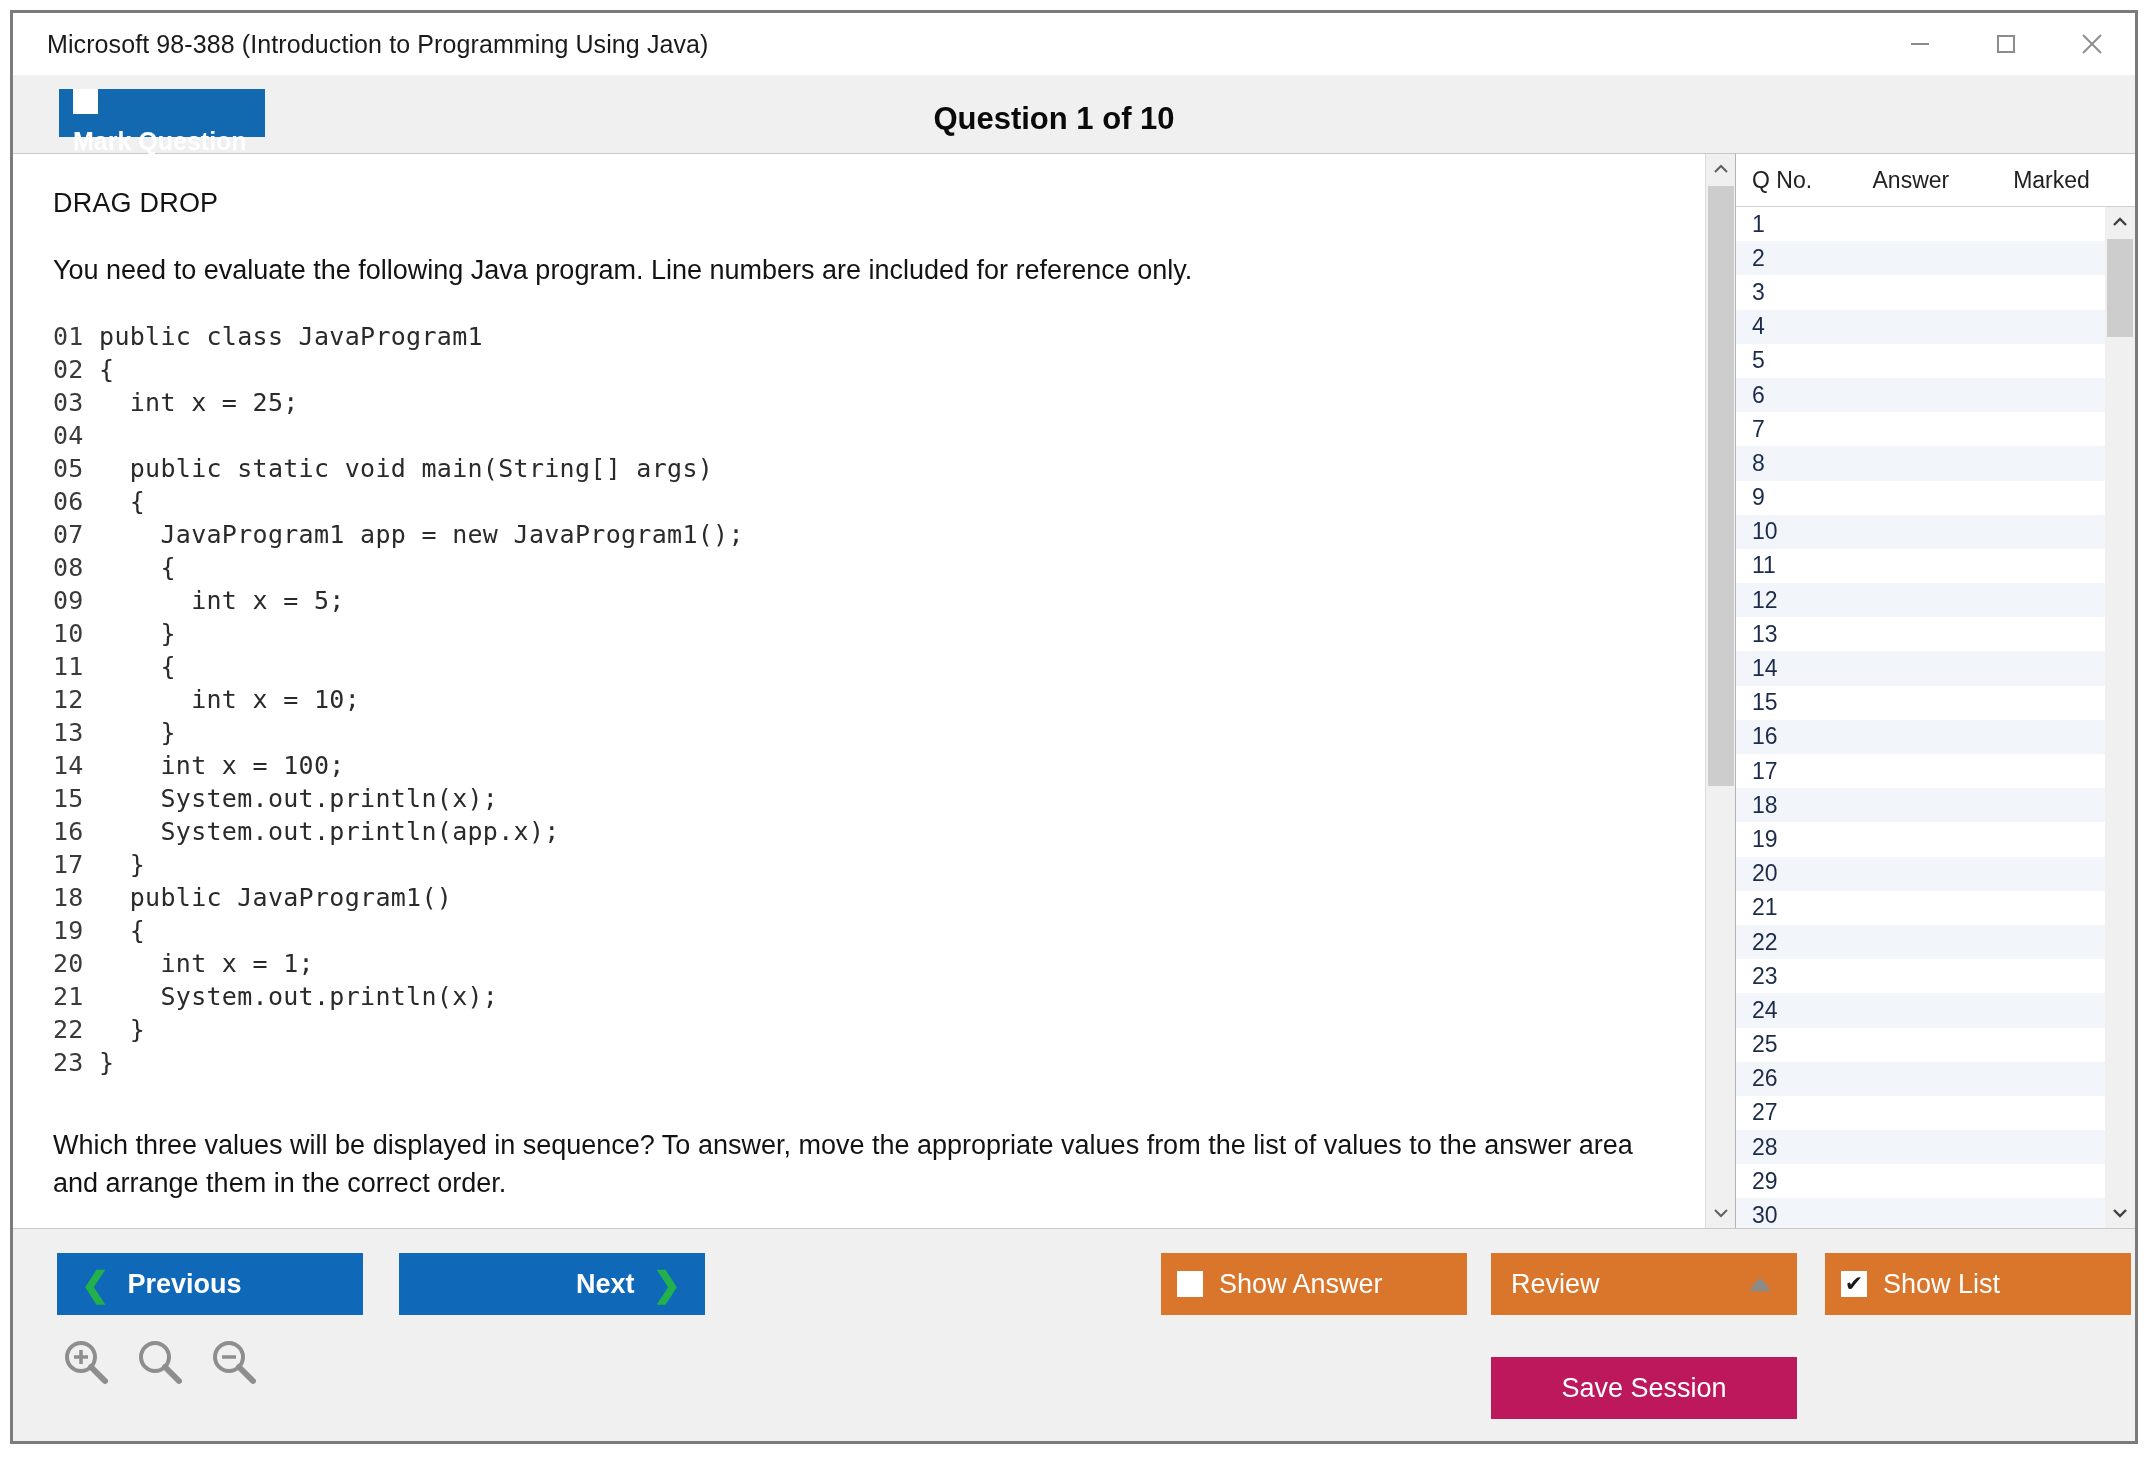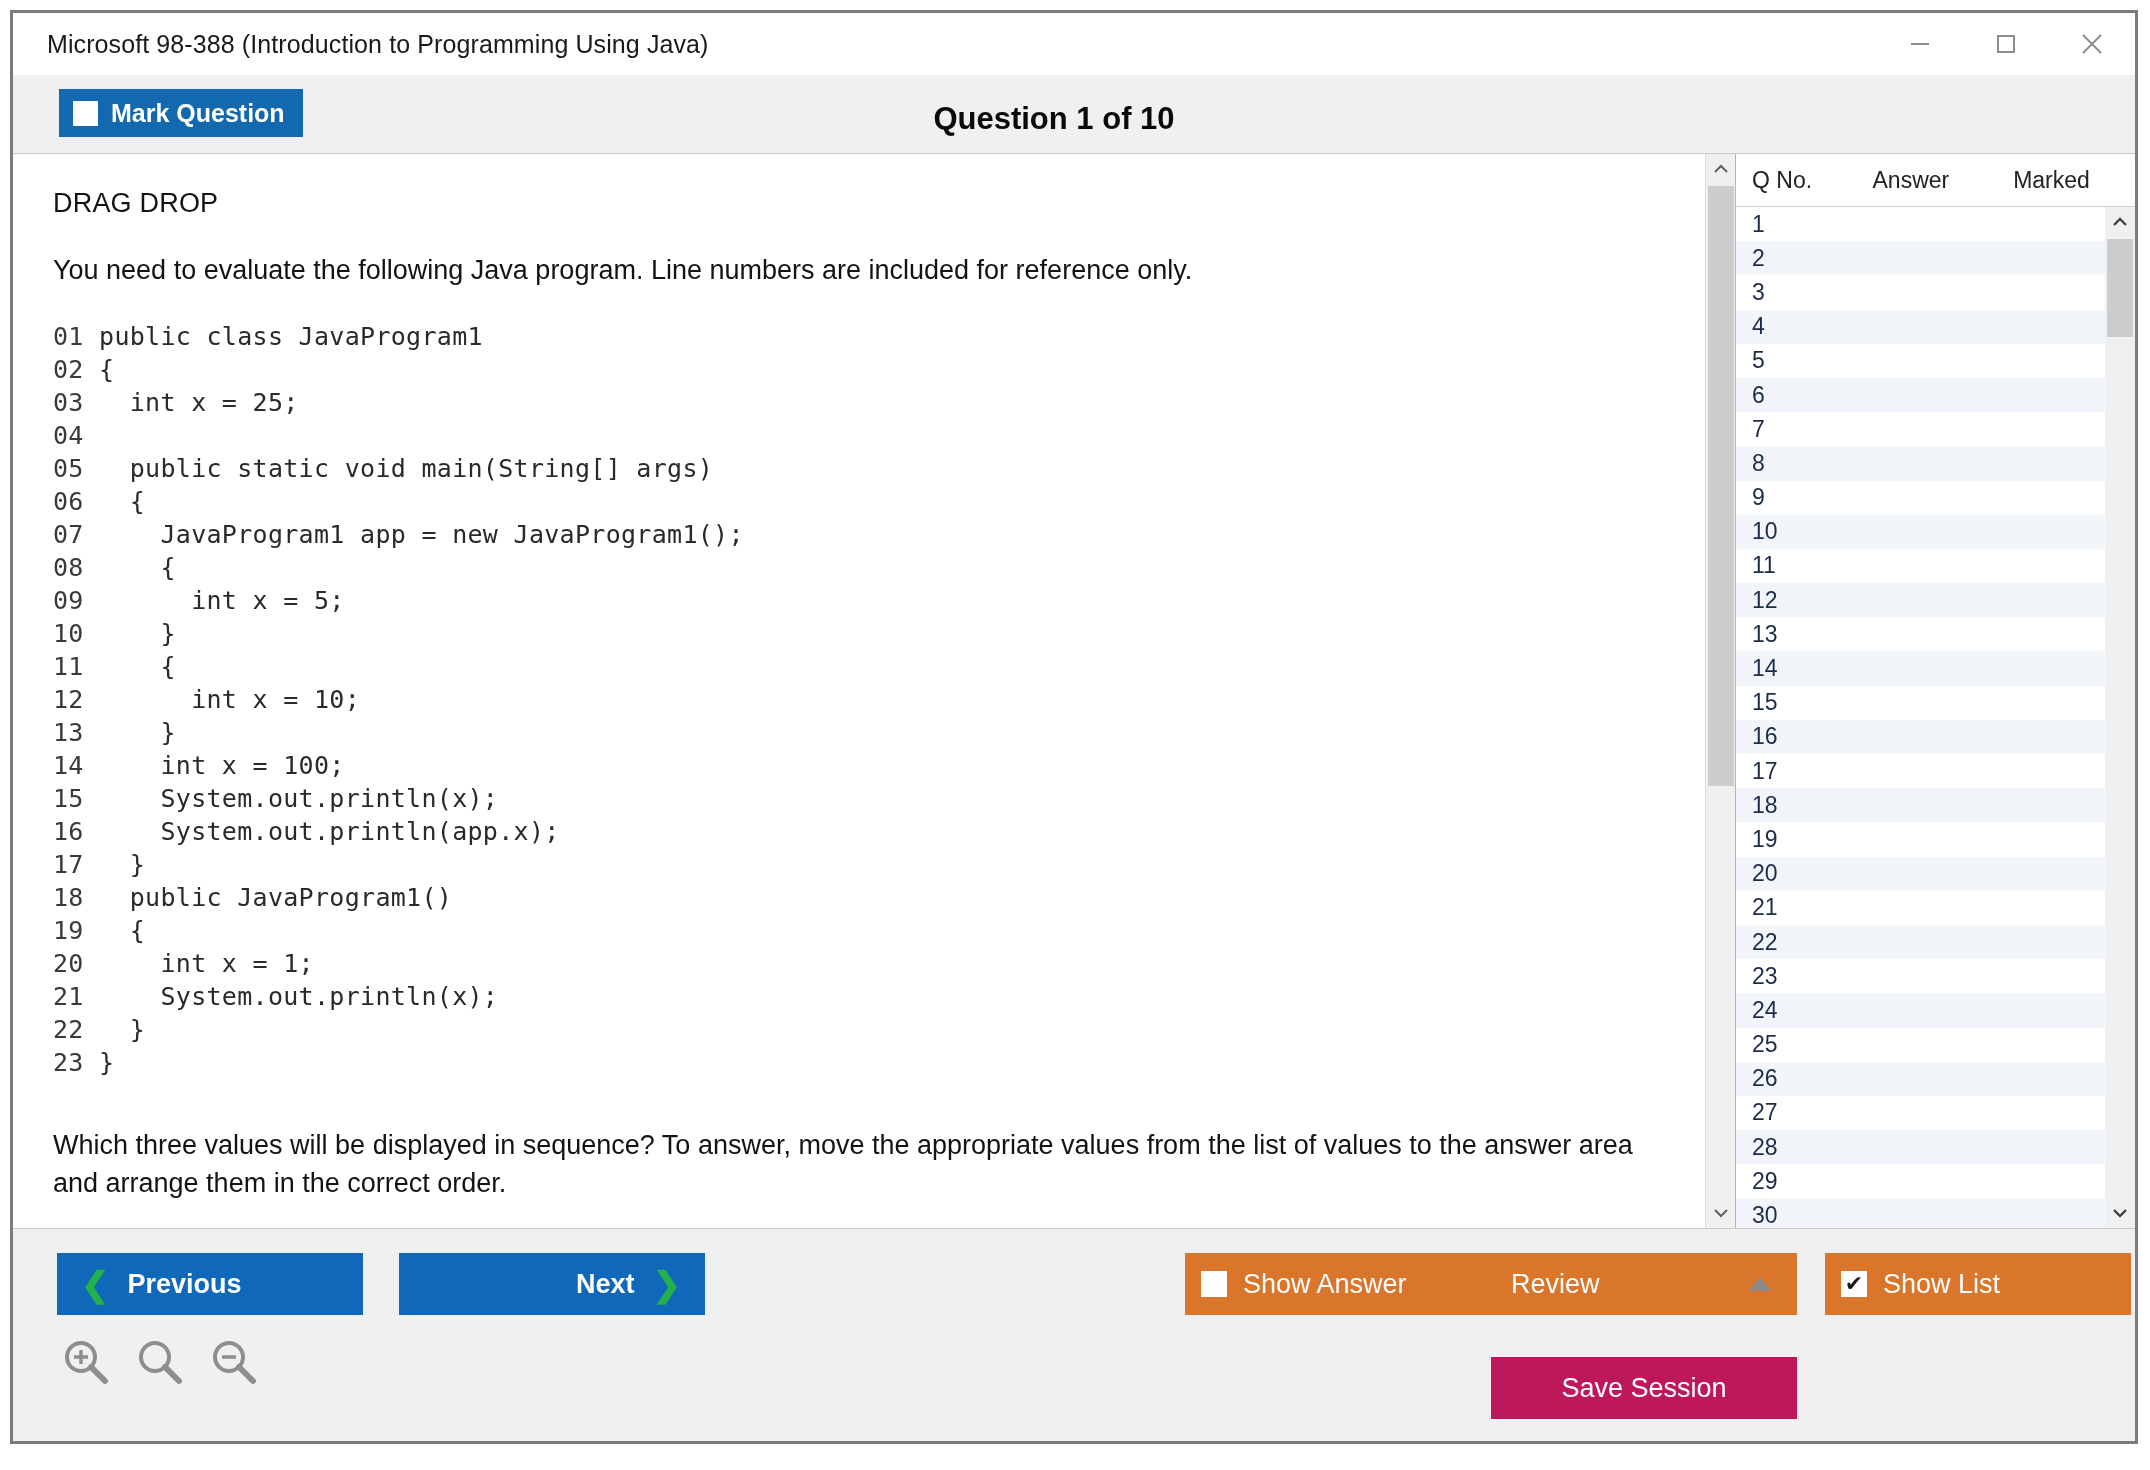--- a/index.html
+++ b/index.html
@@ -49,22 +49,23 @@
   .toolbar {
     height: 78px;
     background: #f0f0f0;
     flex: 0 0 auto;
     position: relative;
   }
   .mark-question-btn {
     position: absolute; left: 46px; top: 14px;
     height: 48px; padding: 0 18px 0 14px;
     background: #1269b0;
-    display: flex; align-items: center; gap: 13px;
+    display: flex; align-items: flex-start; gap: 13px;
     cursor: pointer;
+    flex-direction: column;
   }
   .mark-question-btn .cb {
     width: 25px; height: 25px; background: #ffffff;
     flex: 0 0 auto;
   }
   .mark-question-btn .lbl {
     color: #ffffff; font-size: 25px; font-weight: bold;
     white-space: nowrap;
   }
   .question-counter {
@@ -208,21 +209,21 @@
   .btn-next {
     left: 386px; top: 24px; width: 306px; height: 62px;
     background: #1068b8;
     justify-content: flex-end; padding-right: 24px; gap: 18px;
     font-weight: bold;
   }
   .chev { color: #22b14c; font-size: 34px; font-weight: bold; line-height: 1; }
 
   .btn-show-answer {
     left: 1148px; top: 24px; width: 306px; height: 62px;
-    background: #d9762b; padding-left: 16px; gap: 16px; margin-left: 24px;
+    background: #d9762b; padding-left: 16px; gap: 16px;
   }
   .btn-review {
     left: 1478px; top: 24px; width: 306px; height: 62px;
     background: #d9762b; padding-left: 20px;
     justify-content: space-between; padding-right: 26px;
   }
   .btn-show-list {
     left: 1812px; top: 24px; width: 306px; height: 62px;
     background: #d9762b; padding-left: 16px; gap: 16px;
   }

